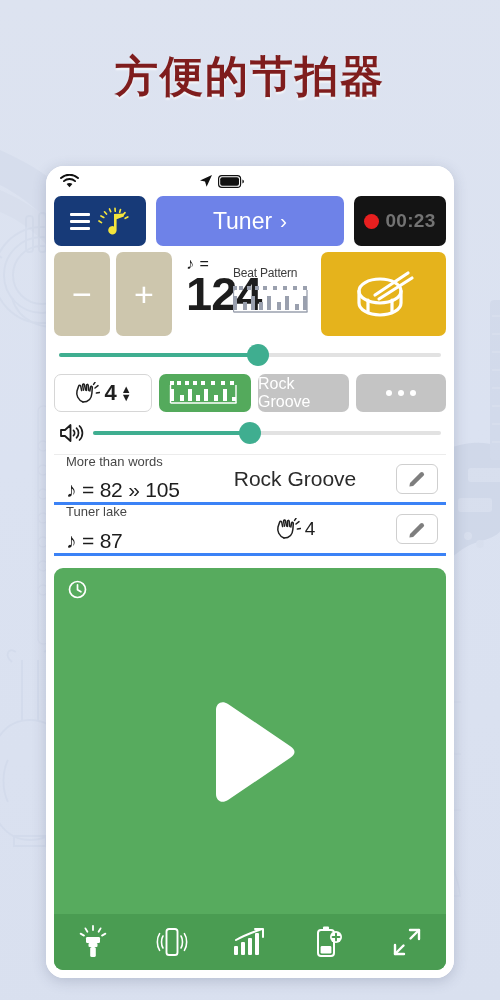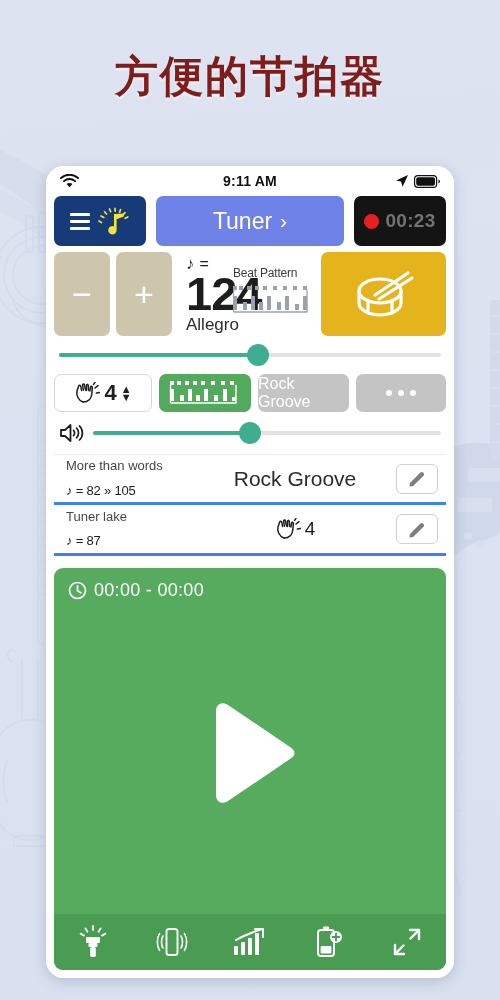--- a/index.html
+++ b/index.html
@@ -143,21 +143,21 @@
 
   
   .songlist { display: flex; flex-direction: column; }
   .song {
     height: 51px; display: flex; align-items: center;
     border-bottom: 3px solid #3b82f6; padding: 0 8px 0 12px; gap: 8px;
   }
   .song:first-child { border-top: 1px solid #ececec; }
   .song-left { width: 128px; }
   .song-title { font-size: 13px; color: #474747; line-height: 1.15; }
-  .song-tempo { font-size: 13px; color: #1d1d1d; font-weight: 500; letter-spacing: -.2px; margin-top: 9px; }
+  .song-tempo { font-size: 21px; color: #1d1d1d; font-weight: 500; letter-spacing: -.2px; margin-top: 9px; }
   .song-mid { flex: 1; display: flex; align-items: center; justify-content: center; gap: 4px; }
   .song-mid-text { font-size: 21px; color: #2b2b2b; }
   .song-beats { font-size: 19px; color: #1d1d1d; }
   .edit-btn {
     width: 42px; height: 30px; border: 1px solid #cfcfcf; border-radius: 6px;
     background: #fff; display: flex; align-items: center; justify-content: center;
   }
 
   
   .playpanel {
@@ -256,21 +256,20 @@
 <div class="phone">
 
   <div class="statusbar">
     <div class="sb-left">
       <svg width="19" height="14" viewBox="0 0 19 14">
         <path d="M9.5 13.2 L6.6 9.9 C8.2 8.6 10.8 8.6 12.4 9.9 Z" fill="#111"></path>
         <path d="M3.9 7.1 C7 4.2 12 4.2 15.1 7.1" stroke="#111" stroke-width="1.9" fill="none" stroke-linecap="round"></path>
         <path d="M1 4 C5.8 -0.4 13.2 -0.4 18 4" stroke="#111" stroke-width="1.9" fill="none" stroke-linecap="round"></path>
       </svg>
     </div>
-    <div class="sb-time">9:11 AM</div>
     <div class="sb-right">
       <svg width="14" height="14" viewBox="0 0 14 14">
         <path d="M13 1 L1 6.4 L6 7.6 L7.6 12.8 Z" fill="#111"></path>
       </svg>
       <svg width="26" height="13" viewBox="0 0 26 13">
         <rect x="0.6" y="0.6" width="22" height="11.8" rx="3.2" fill="none" stroke="#111" stroke-width="1.2"></rect>
         <rect x="2.2" y="2.2" width="18.8" height="8.6" rx="2" fill="#111"></rect>
         <path d="M24.4 4.4 v4.2 a2.2 2.2 0 0 0 0-4.2 z" fill="#111"></path>
       </svg>
     </div>
@@ -308,21 +307,20 @@
         <span class="rec-time">00:23</span>
       </div>
     </div>
 
     <div class="temporow">
       <div class="stepbtn">−</div>
       <div class="stepbtn">+</div>
       <div class="tempo-block">
         <div class="tempo-eq">♪ =</div>
         <div class="tempo-bpm">124</div>
-        <div class="tempo-word">Allegro</div>
         <div class="bp-wrap">
           <div class="bp-label">Beat Pattern</div>
           <svg class="bp-graphic" width="78" height="36" viewBox="0 0 78 36">
             <g fill="#9aa0ae">
               <rect x="0" y="4" width="4" height="4"></rect>
                 <rect x="6" y="4" width="4" height="4"></rect>
               <rect x="14" y="4" width="4" height="4"></rect>
                 <rect x="22" y="4" width="4" height="4"></rect>
               <rect x="30" y="4" width="4" height="4"></rect>
                 <rect x="40" y="4" width="4" height="4"></rect>
@@ -477,21 +475,20 @@
       </div>
 
     </div>
 
     <div class="playpanel">
       <div class="clockrow">
         <svg width="19" height="19" viewBox="0 0 19 19">
           <circle cx="9.5" cy="9.5" r="8" fill="none" stroke="#fff" stroke-width="1.7"></circle>
           <path d="M9.5 4.8 v5 l3.4 2" fill="none" stroke="#fff" stroke-width="1.7" stroke-linecap="round" stroke-linejoin="round"></path>
         </svg>
-        <span class="clocktime">00:00 - 00:00</span>
       </div>
       <div class="play-center">
         <svg width="96" height="104" viewBox="0 0 96 104">
           <path d="M14 10 C14 3 20 0 26 4 L88 46 C94 50 94 54 88 58 L26 100 C20 104 14 101 14 94 Z" fill="#ffffff"></path>
         </svg>
       </div>
       <div class="bottombar">
 
         <div class="bb-item">
           <svg width="30" height="34" viewBox="0 0 30 34">

